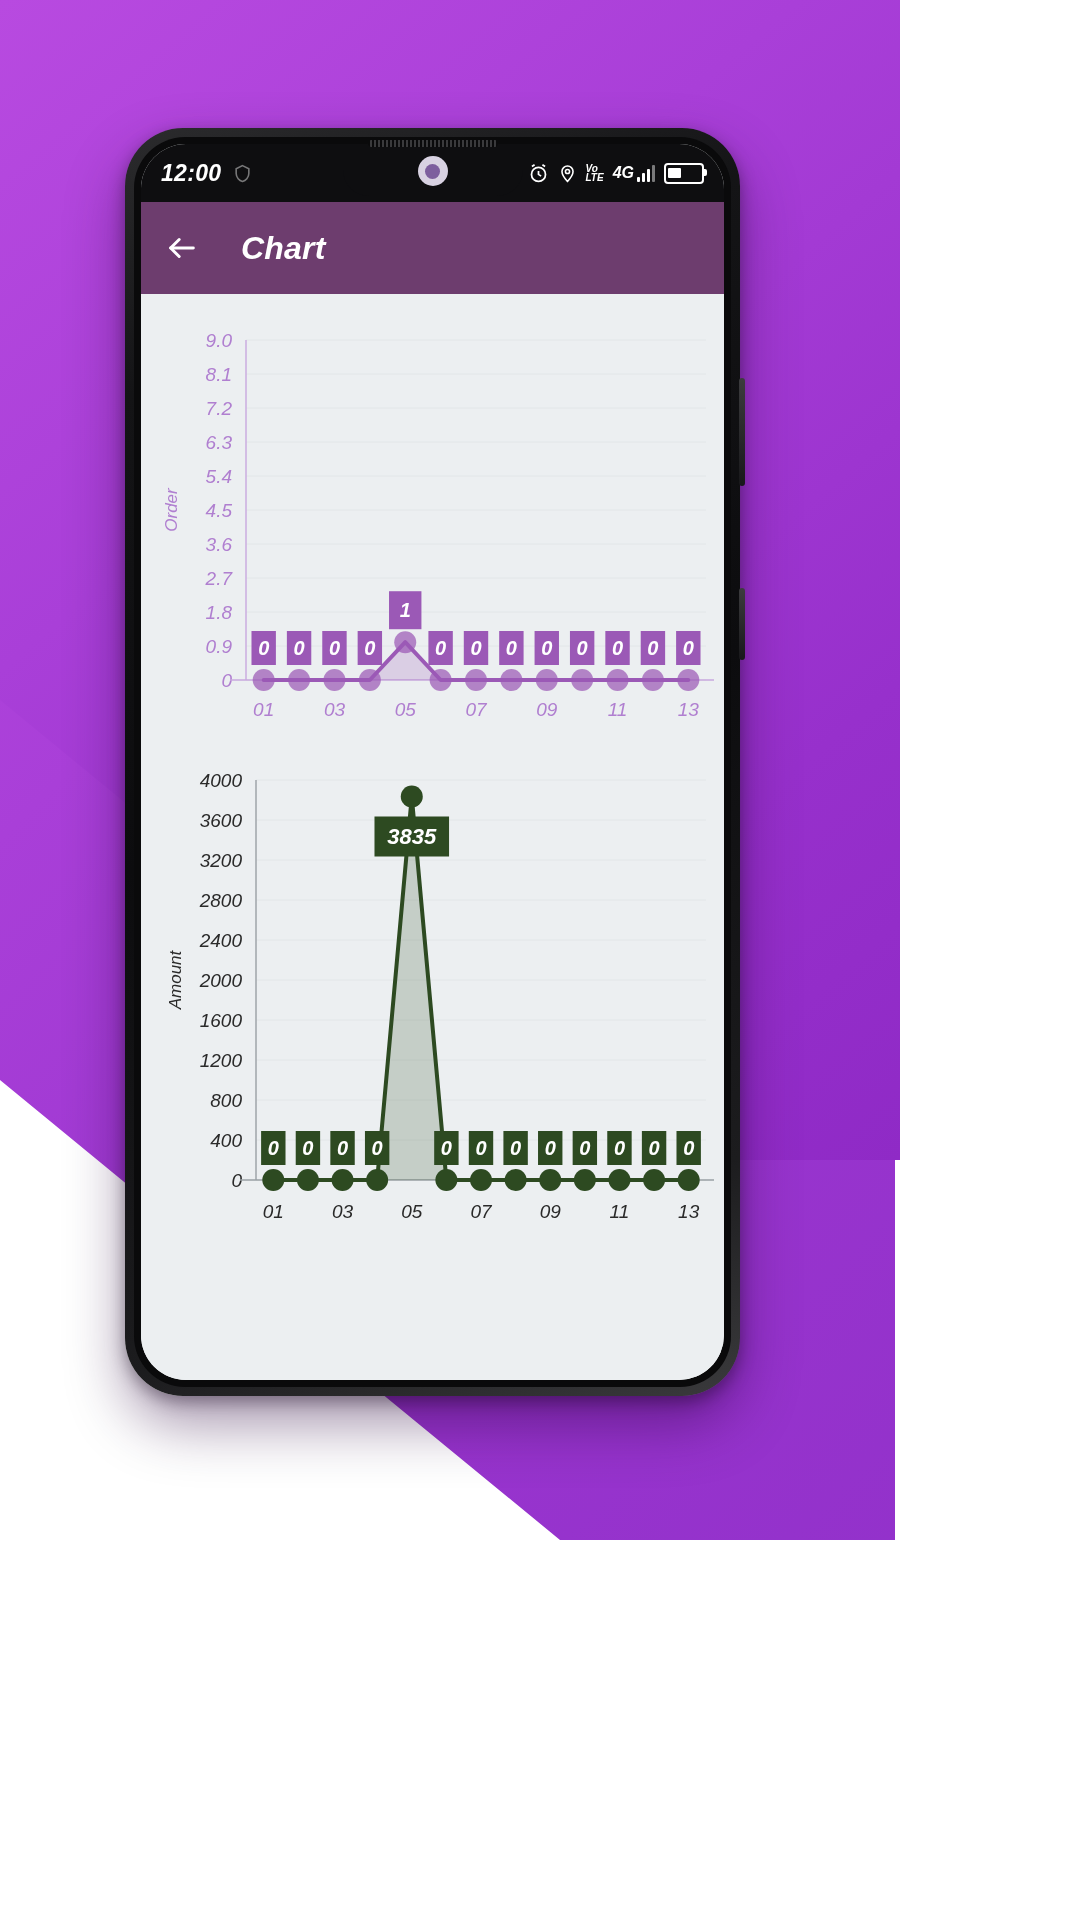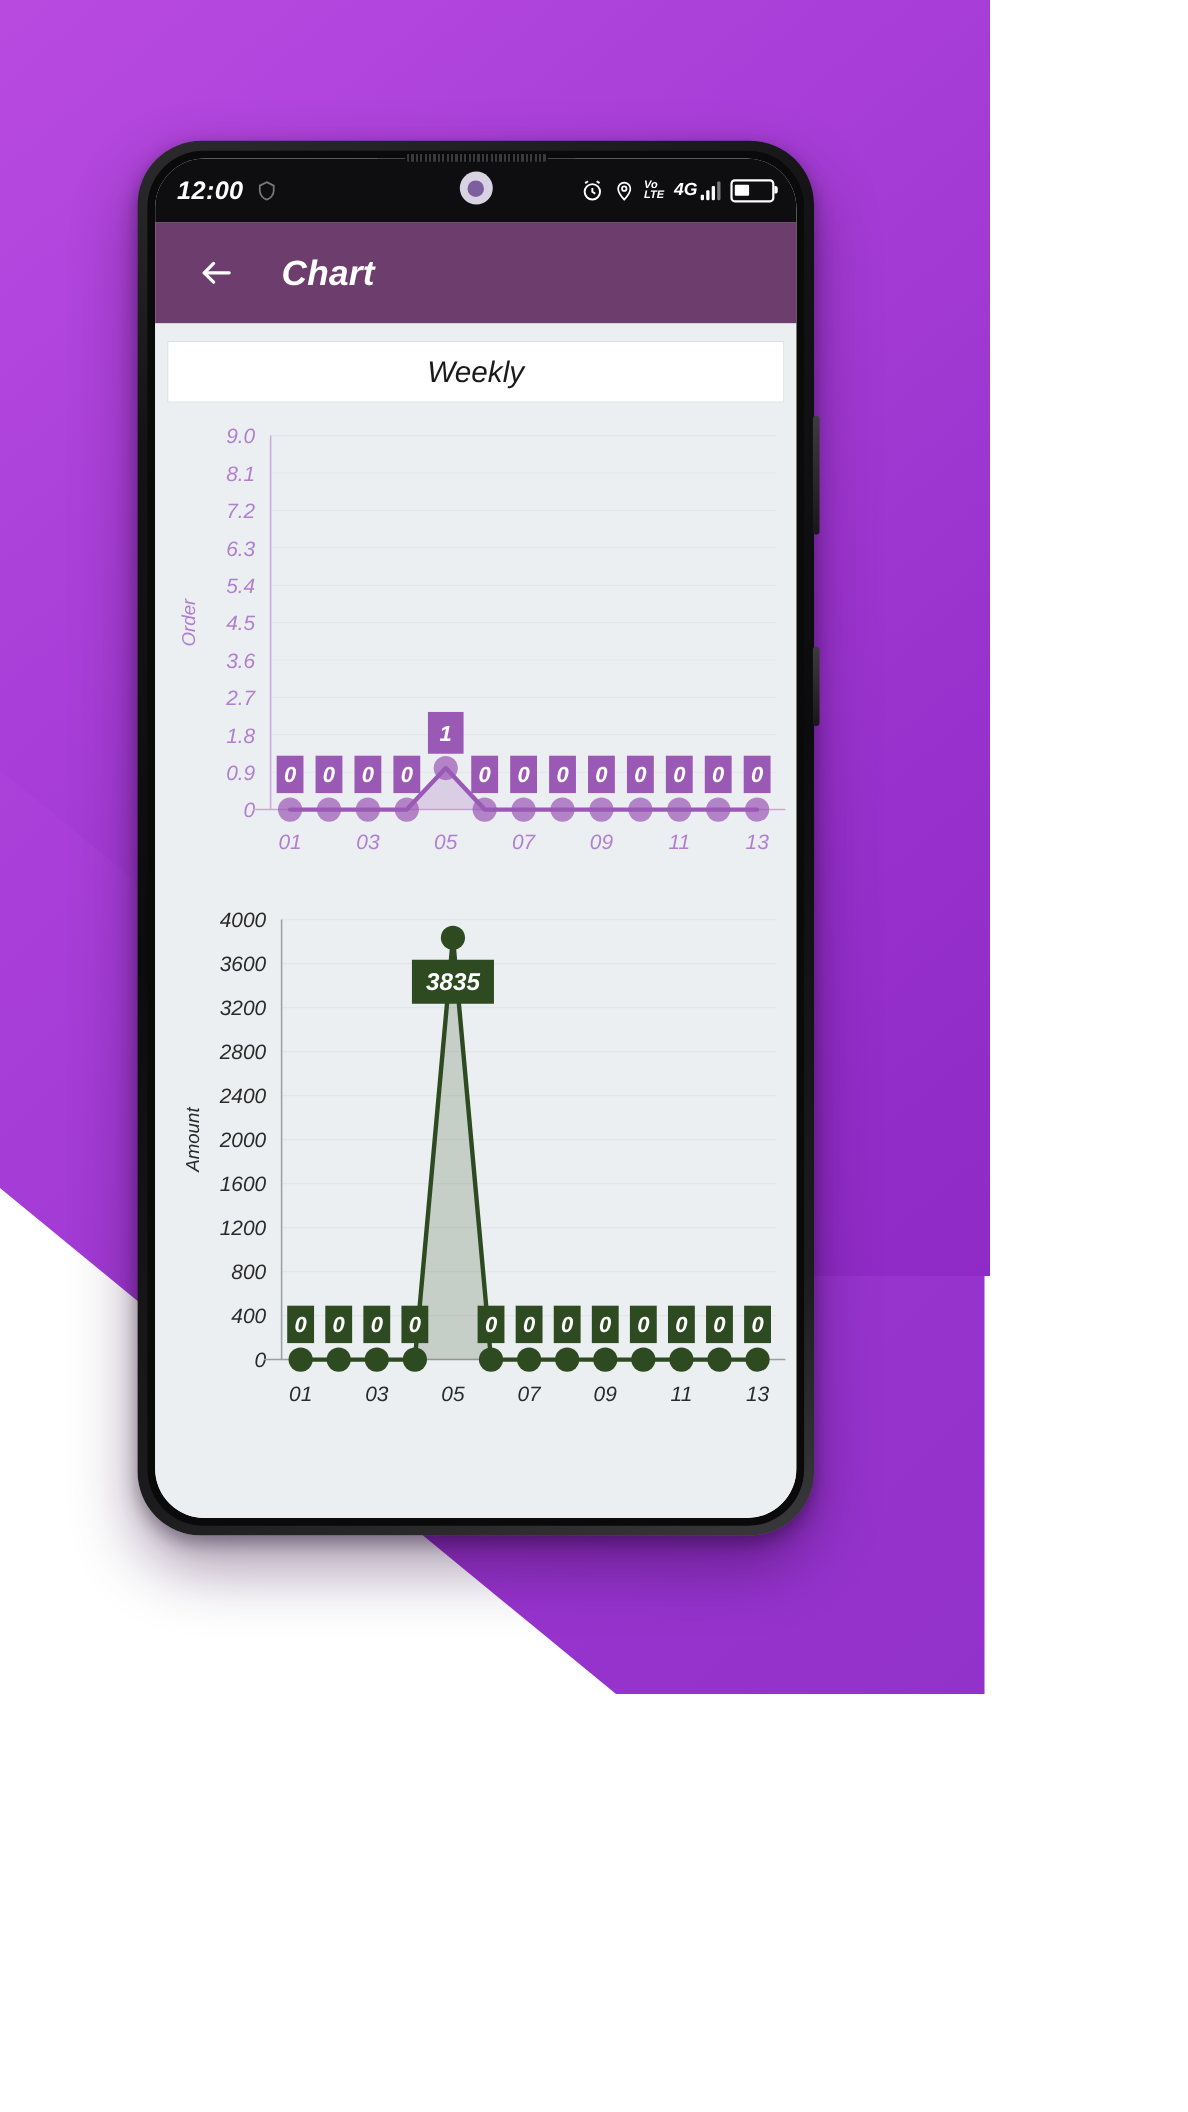--- a/index.html
+++ b/index.html
@@ -56,21 +56,21 @@
   #sig4g{display:flex;align-items:flex-end;gap:1.5px;}
   #sig4g .lbl{font-size:16px;font-weight:700;margin-right:1px;align-self:flex-start;}
   #sig4g .bar{width:3.5px;background:#fff;border-radius:1px;}
   #battery{width:34px;height:17px;border:2px solid #fff;border-radius:4px;position:relative;
     display:flex;align-items:center;padding-left:2px;}
   #battery::after{content:"";position:absolute;right:-5px;top:4px;width:3px;height:7px;
     background:#fff;border-radius:0 2px 2px 0;}
   #battery-fill{width:13px;height:10px;background:#fff;border-radius:1px;}
 
   
-  #appbar{height:92px;background:#6d3d6e;display:flex;align-items:center;padding:0 39px;}
+  #appbar{height:92px;background:#6d3d6e;display:flex;align-items:center;padding:0 24px;}
   #back-arrow{width:34px;height:34px;position:relative;cursor:pointer;}
   #back-arrow svg{display:block;}
   #appbar-title{color:#fff;font-size:32px;font-weight:700;margin-left:42px;letter-spacing:.2px;}
 
   
   #content{background:#eceff1;height:1086px;position:relative;}
   #tabs{display:flex;padding:16px 11px 0 11px;}
   .tab{flex:1;height:54px;display:flex;align-items:center;justify-content:center;
     font-size:27px;cursor:pointer;}
   .tab.unselected{background:#ffffff;color:#1a1a1a;border:1px solid #dcdfe1;}
@@ -144,21 +144,20 @@
             <line x1="20" y1="12" x2="4" y2="12"></line>
             <polyline points="10,6 4,12 10,18"></polyline>
           </svg>
         </div>
         <div id="appbar-title">Chart</div>
       </div>
 
       <div id="content">
 
         <div id="tabs">
-          <div class="tab unselected">Weekly</div>
         </div>
 
         <div class="chart-block">
           <svg id="svg-chart-0" class="chart-svg" width="583" height="440" viewBox="0 0 583 440">
               <line x1="105" y1="30" x2="565" y2="30" stroke="#e2e6e8" stroke-width="1"></line>
               <line x1="105" y1="64" x2="565" y2="64" stroke="#e2e6e8" stroke-width="1"></line>
               <line x1="105" y1="98" x2="565" y2="98" stroke="#e2e6e8" stroke-width="1"></line>
               <line x1="105" y1="132" x2="565" y2="132" stroke="#e2e6e8" stroke-width="1"></line>
               <line x1="105" y1="166" x2="565" y2="166" stroke="#e2e6e8" stroke-width="1"></line>
               <line x1="105" y1="200" x2="565" y2="200" stroke="#e2e6e8" stroke-width="1"></line>

